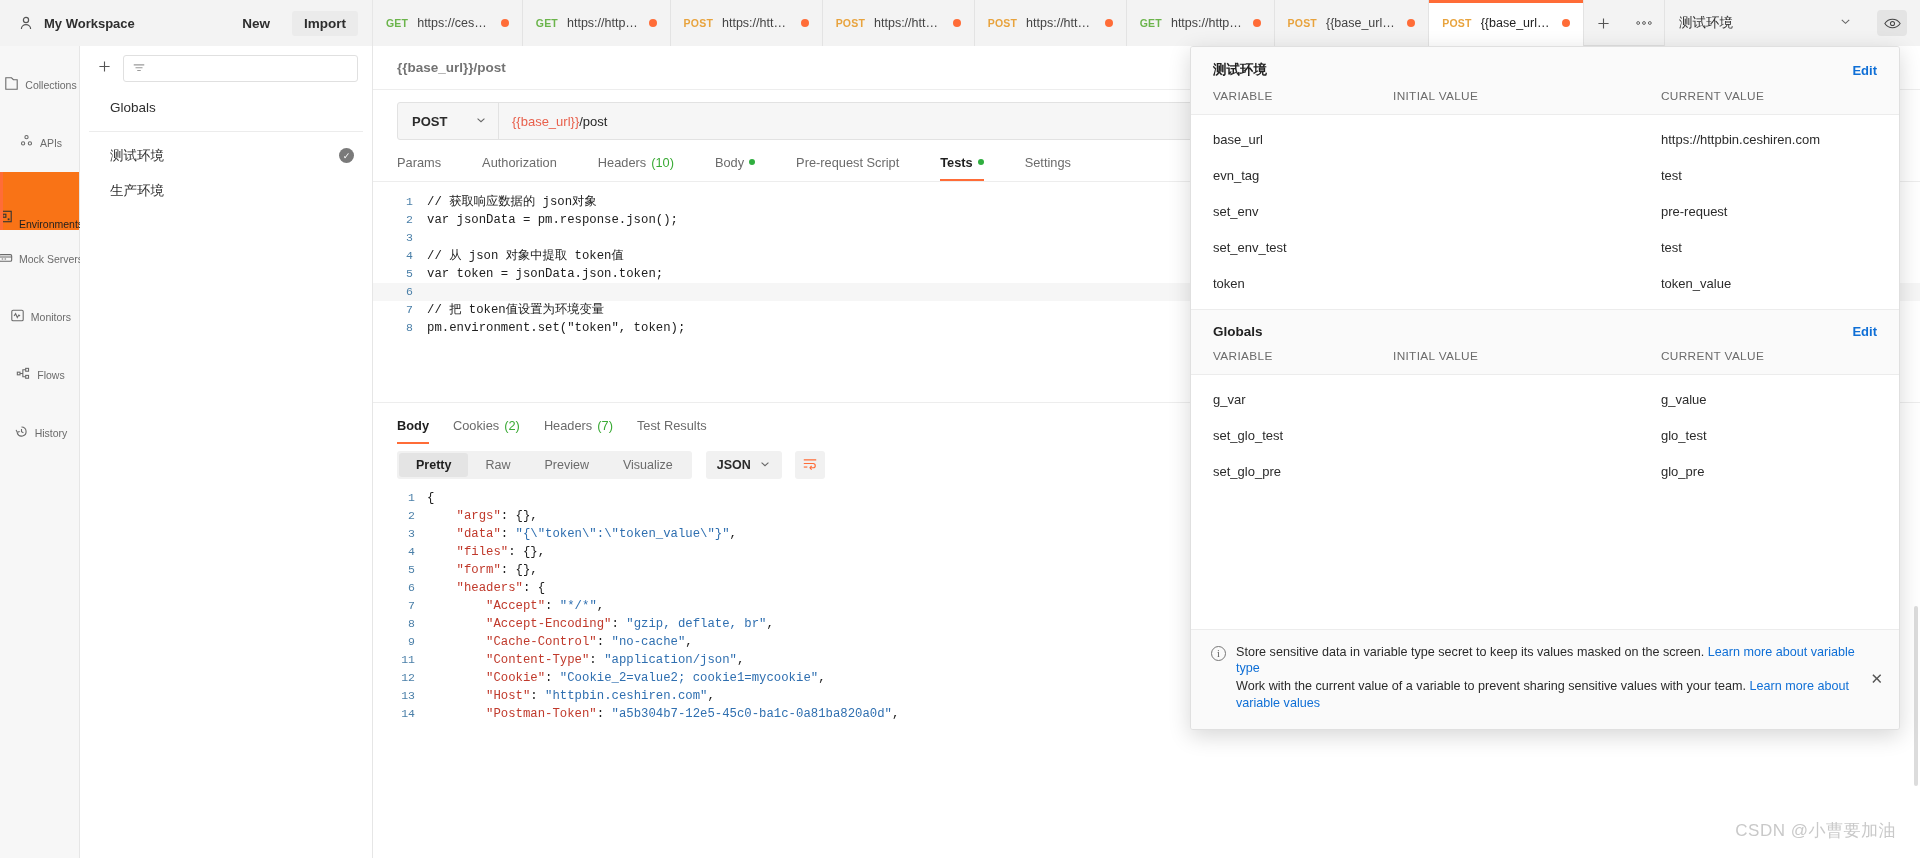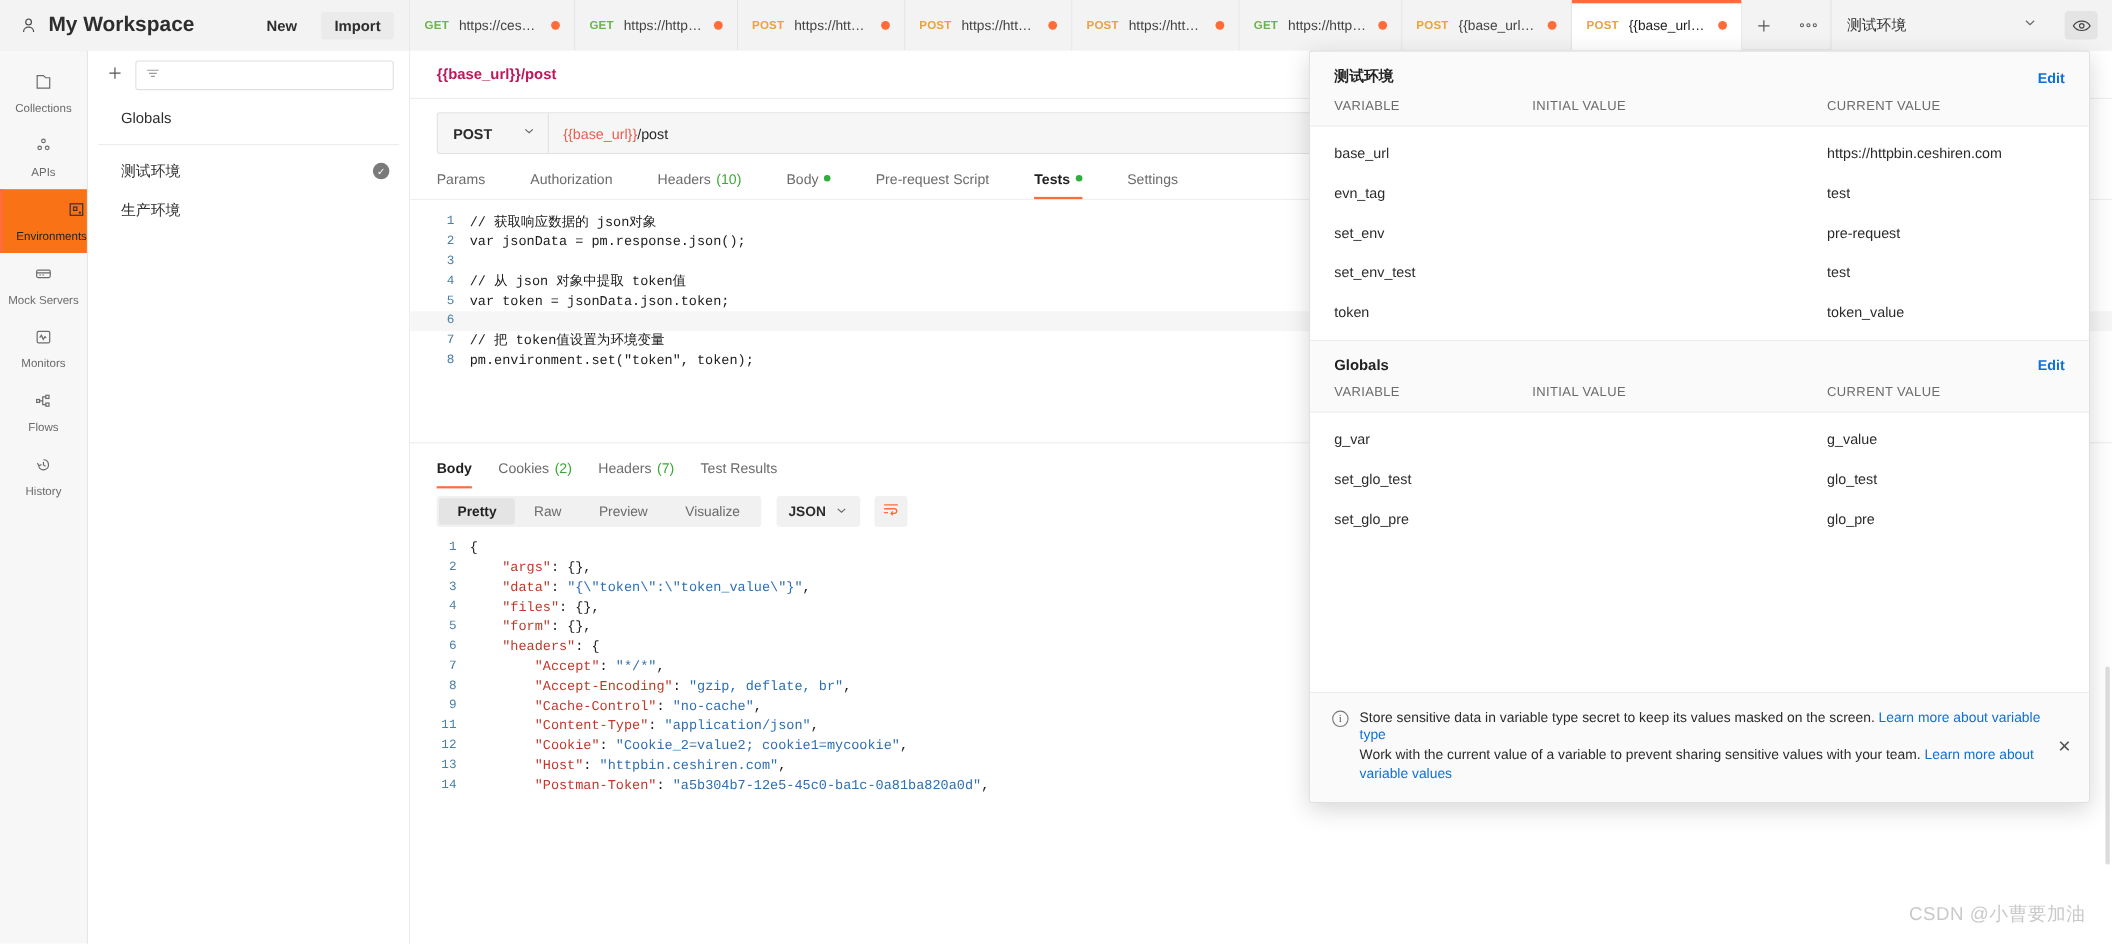--- a/index.html
+++ b/index.html
@@ -17,21 +17,21 @@
   .topbar {
     position: absolute; top: 0; left: 0; width: 1920px; height: 46px;
     background: #f3f3f3; border-bottom: 1px solid #e0e0e0;
     display: flex; align-items: stretch;
   }
   .ws-zone {
     width: 373px; height: 46px; display: flex; align-items: center;
     padding-left: 18px; gap: 10px; background: #f3f3f3;
     border-right: 1px solid #e6e6e6;
   }
-  .ws-title { font-size: 19px; font-weight: 600; color: #2e2e2e; }
+  .ws-title { font-size: 13px; font-weight: 600; color: #2e2e2e; }
   .ws-btn {
     font-size: 13.5px; color: #2e2e2e; font-weight: 600;
     padding: 5px 12px; border-radius: 3px; background: #ebebeb; cursor: pointer;
   }
   .ws-btn.plain { background: transparent; }
   .person-icon { width: 16px; height: 16px; color: #555; }
 
   
   .tabstrip {
     flex: 1; display: flex; align-items: flex-start; height: 46px;
@@ -82,21 +82,21 @@
     display: flex; align-items: center; justify-content: center; color: #444;
   }
 
   
   .rail {
     position: absolute; top: 46px; left: 0; width: 80px; height: 812px;
     background: #f7f7f7; border-right: 1px solid #e6e6e6;
     display: flex; flex-direction: column; align-items: stretch; padding-top: 10px;
   }
   .rail-item {
-    height: 58px; display: flex; flex-direction: column; align-items: center;
+    height: 58px; display: flex; flex-direction: row; align-items: center;
     justify-content: center; gap: 4px; cursor: pointer; position: relative;
     color: #6b6b6b;
   }
   .rail-item .ri-label { font-size: 10.5px; color: #6b6b6b; white-space: nowrap; }
   .rail-item.active { background: #f97316; align-items: flex-end; }
   .rail-item.active .ri-label { color: #1f1f1f; font-weight: 400; }
   .rail-item.active:before {
     content: ""; position: absolute; left: 0; top: 0; bottom: 0; width: 3px;
     background: #ff6c37;
   }
@@ -124,21 +124,21 @@
     display: flex; align-items: center; justify-content: center; color: #fff; font-size: 9px;
   }
 
   
   .main {
     position: absolute; top: 46px; left: 373px; right: 0; height: 812px;
     background: #ffffff;
   }
   .req-title {
     height: 44px; display: flex; align-items: center; padding: 0 0 0 24px;
-    font-size: 13.5px; font-weight: 600; color: #be185d;
+    font-size: 13.5px; font-weight: 600; color: #737373;
     border-bottom: 1px solid #ededed;
   }
   .url-row { padding: 12px 24px 0 24px; display: flex; }
   .url-bar {
     display: flex; align-items: stretch; height: 38px; width: 1080px;
     border: 1px solid #e2e2e2; border-radius: 3px; background: #f6f6f6; overflow: hidden;
   }
   .method-sel {
     width: 101px; display: flex; align-items: center; justify-content: space-between;
     padding: 0 11px 0 14px; border-right: 1px solid #e2e2e2; cursor: pointer;

